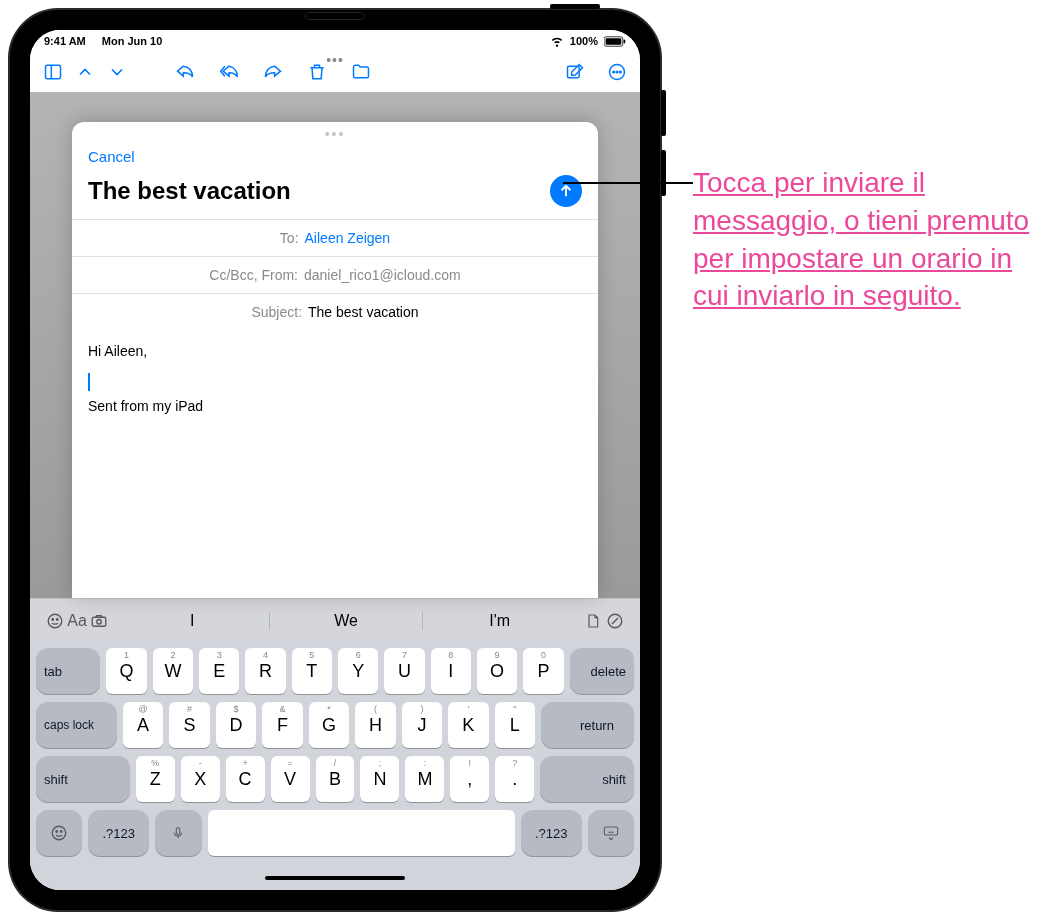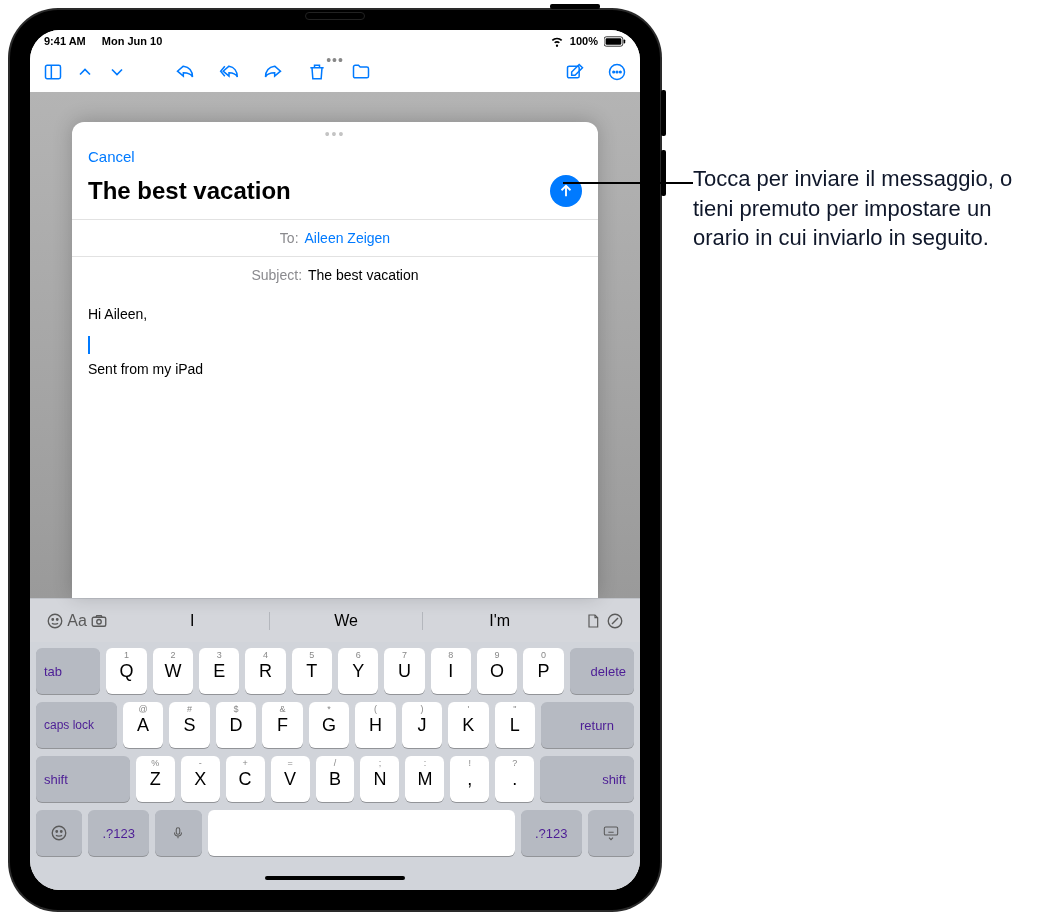--- a/index.html
+++ b/index.html
@@ -245,43 +245,45 @@
   }
   .key .sub {
     position: absolute;
     top: 2px;
     font-size: 9px;
     color: #888;
   }
   .key.special {
     background: #b6bac2;
     font-size: 13px;
-    color: #4c1d95;
+    color: #0f172a;
+    border-radius: 12px;
   }
   .key.wide1 { flex: 1.4; }
   .key.wide15 { flex: 1.8; }
   .key.wide2 { flex: 2.2; }
   .key.space { flex: 6; }
   .home-indicator {
     width: 140px;
     height: 4px;
     background: #000;
     border-radius: 3px;
     margin: 6px auto 0;
   }
 
   
   .callout {
     position: absolute;
     left: 693px;
     top: 164px;
     width: 358px;
-    font-size: 22px;
+    font-size: 28px;
     line-height: 1.35;
-    color: #0f172a;
+    color: #ec4899;
+    text-decoration: underline;
   }
   .callout-line {
     position: absolute;
     left: 563px;
     top: 182px;
     width: 130px;
     height: 2px;
     background: #000;
     z-index: 5;
   }
@@ -400,20 +402,24 @@
           <div class="send-btn">
             <svg viewBox="0 0 24 24" fill="none" stroke="#fff" stroke-width="2.5">
                 <line x1="12" y1="19" x2="12" y2="5"></line>
                 <polyline points="6 11 12 5 18 11"></polyline>
               </svg>
           </div>
         </div>
         <div class="field-row">
           <span class="field-label">To:</span>
           <span class="recipient">Aileen Zeigen</span>
+        </div>
+        <div class="field-row">
+          <span class="field-label">Cc/Bcc, From:</span>
+          <span class="from-value">daniel_rico1@icloud.com</span>
         </div>
         <div class="field-row">
           <span class="field-label">Subject:</span>
           <span class="subject-value">The best vacation</span>
         </div>
         <div class="body-area">
           <div>Hi Aileen,</div>
           <div style="height:10px"></div>
           <span class="cursor"></span>
           <div>Sent from my iPad</div>

